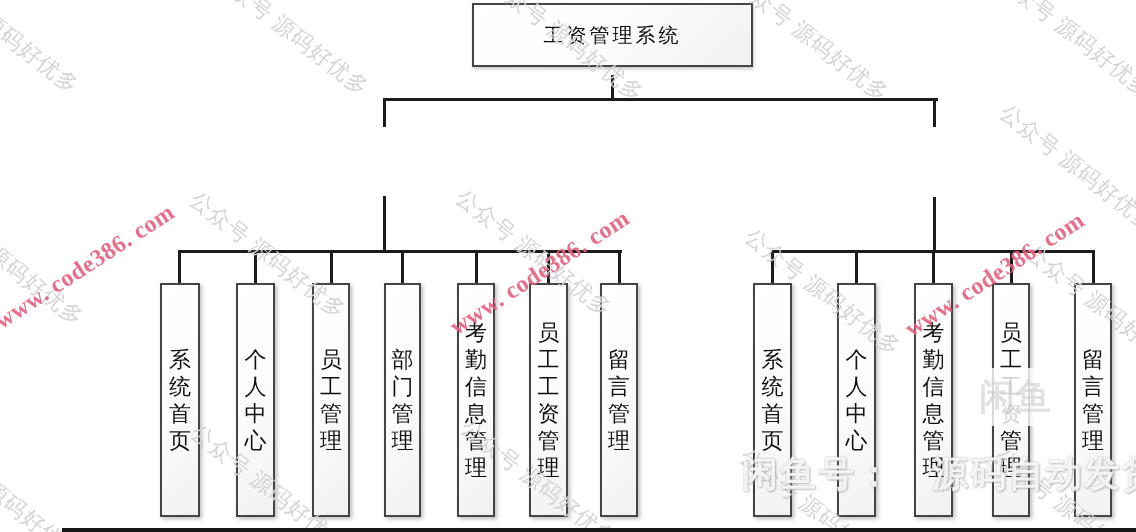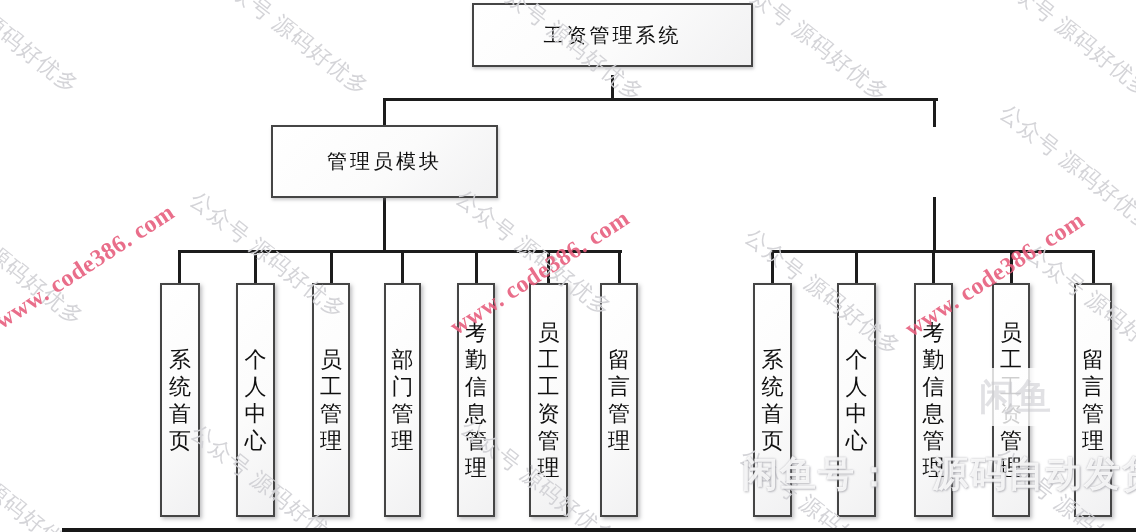--- a/index.html
+++ b/index.html
@@ -67,23 +67,20 @@
   <div class="ln" style="left:771px;top:250px;width:3px;height:35px;"></div>
   <div class="ln" style="left:855px;top:250px;width:3px;height:35px;"></div>
   <div class="ln" style="left:932px;top:250px;width:3px;height:35px;"></div>
   <div class="ln" style="left:1010px;top:250px;width:3px;height:35px;"></div>
   <div class="ln" style="left:1092px;top:250px;width:3px;height:35px;"></div>
 
   <div class="node lv1" style="left:472px;top:3px;width:281px;height:64px;">
     <span>工资管理系统</span>
   </div>
 
-  <div class="node lv2" style="left:271px;top:125px;width:227px;height:73px;">
-    <span>管理员模块</span>
-  </div>
 
   <div class="node leaf" style="left:160px;top:283px;width:40px;height:234px;">
     <span class="leaf-label">
         <span class="vch">系</span>
         <span class="vch">统</span>
         <span class="vch">首</span>
         <span class="vch">页</span>
       </span>
   </div>
   <div class="node leaf" style="left:236px;top:283px;width:39px;height:234px;">

